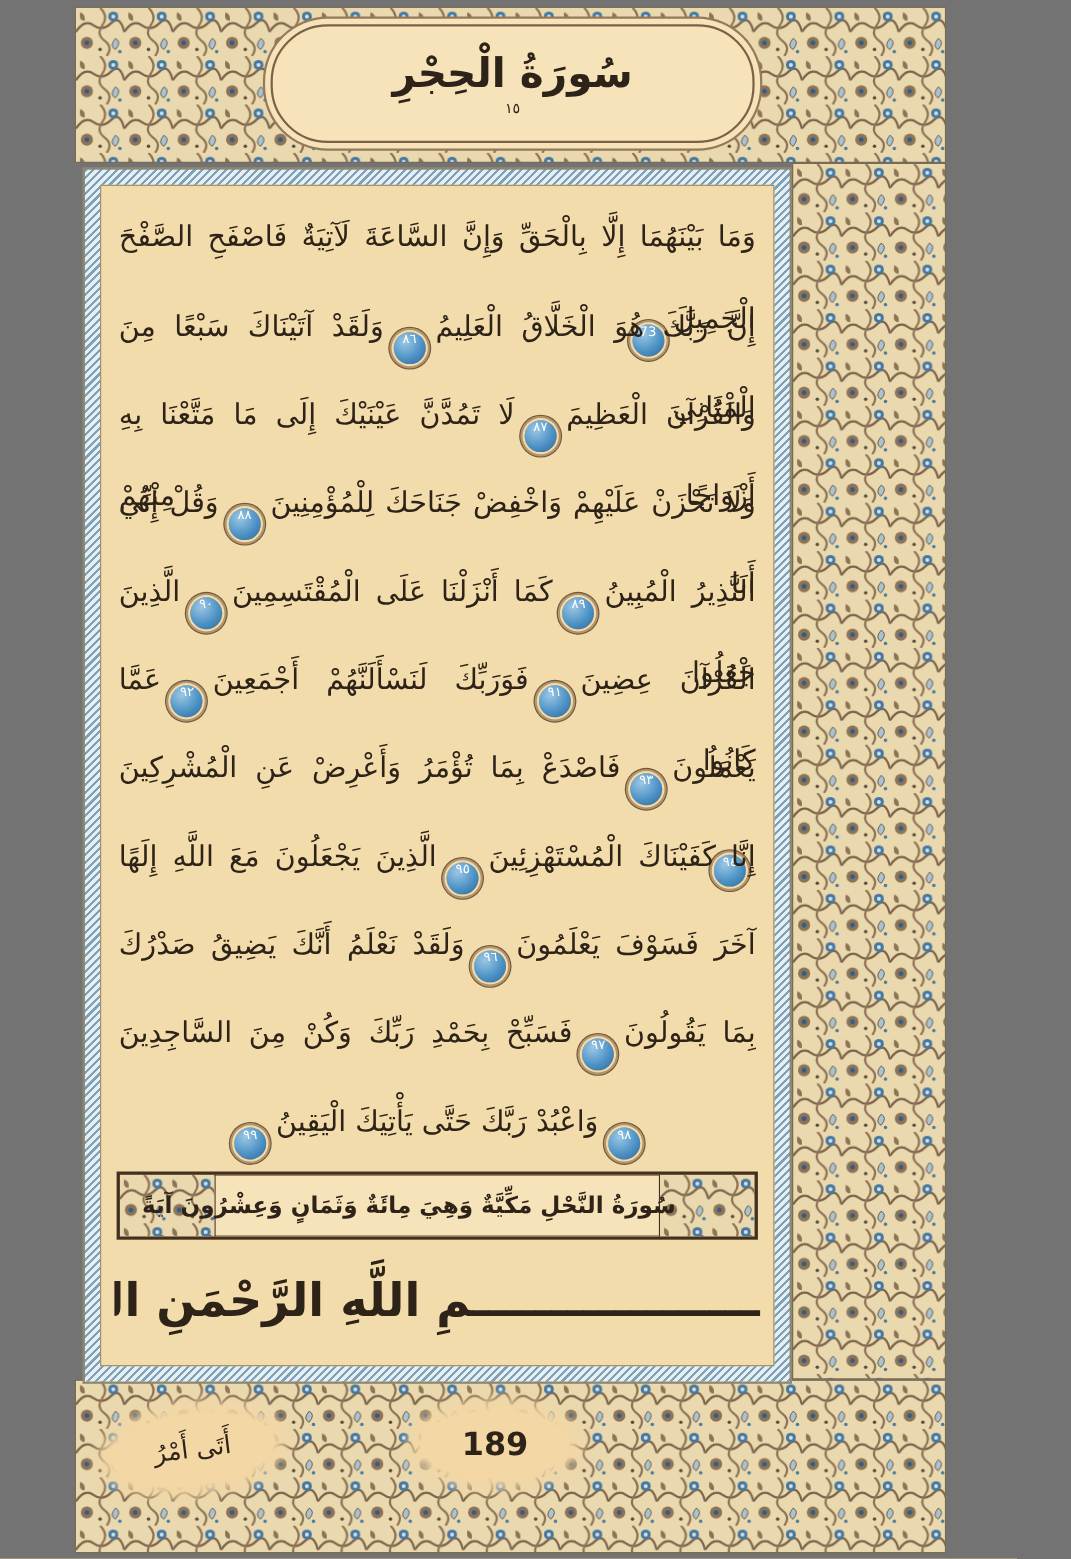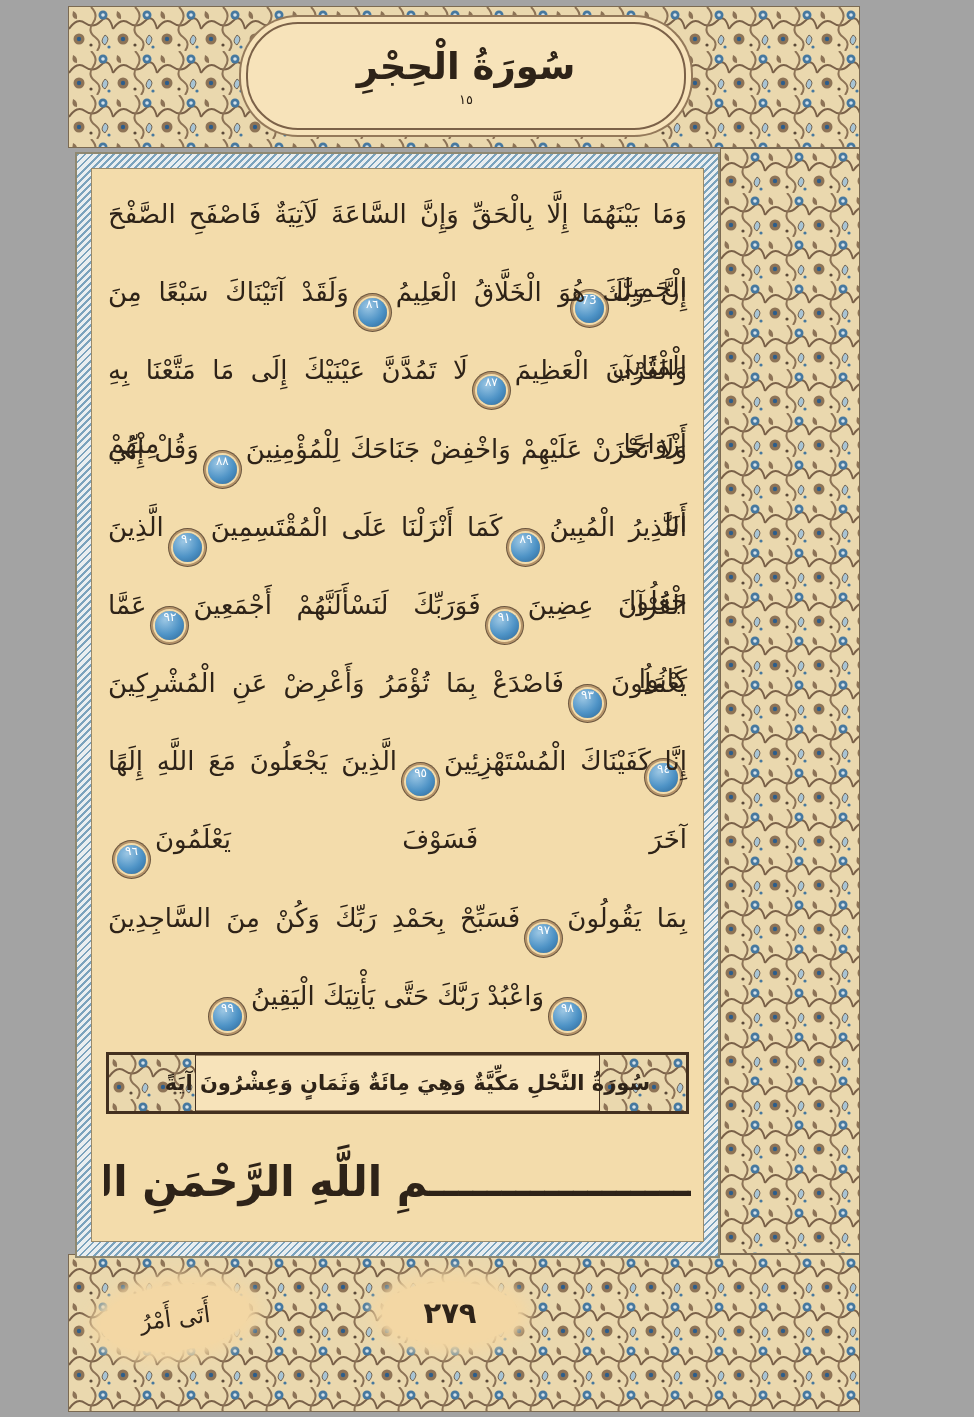--- a/index.html
+++ b/index.html
@@ -1,18 +1,18 @@
 <!DOCTYPE html>
 <html lang="ar"><head>
 <meta charset="utf-8">
 <style>
   html,body{margin:0;padding:0;background:#d8c49a;}
   .page{
     position:relative;width:974px;height:1417px;margin:0 auto;
-    background:#a3a3a3;overflow:hidden;
+    background:#737373;overflow:hidden;
     font-family:"DejaVu Sans",sans-serif;color:#2e2318;
   }
   
   .band{position:absolute;border:1px solid #7b6a52;box-sizing:border-box;overflow:hidden;}
   .band svg{display:block;}
   .band-top{left:68px;top:6px;width:792px;height:142px;}
   .band-right{left:720px;top:148px;width:140px;height:1106px;}
   .band-bottom{left:68px;top:1254px;width:792px;height:158px;}
   
   .cartouche{
@@ -43,22 +43,22 @@
   .ayah-marker{
     display:inline-flex;align-items:flex-start;justify-content:center;
     width:29px;height:29px;border-radius:50%;
     background:radial-gradient(circle at 35% 30%,#9cc7e4,#4e93c6 55%,#2b6697);
     box-shadow:0 0 0 2px #f3dcab,0 0 0 4px #b5946a,0 0 0 5px #6b563f;
     margin:0 9px;vertical-align:-7px;
   }
   .ayah-num{font-size:12px;color:#ffffff;line-height:1;direction:rtl;}
   
   .banner{
-    height:62px;flex:0 0 62px;margin:15px 2px;border:3px solid #43301f;background:#f7e3ba;
-    position:relative;display:flex;align-items:center;justify-content:center;box-sizing:border-box;
+    height:62px;flex:0 0 62px;margin:2px 2px;border:3px solid #43301f;background:#f7e3ba;
+    position:relative;display:flex;align-items:center;box-sizing:border-box;
     box-shadow:inset 0 0 0 1px #9a8263;
     padding-left:20px;
   }
   .banner-corner{position:absolute;top:0;height:100%;width:86px;overflow:hidden;border:0;}
   .banner-corner.left{left:0;border-right:1px solid #43301f;}
   .banner-corner.right{right:0;border-left:1px solid #43301f;}
   .banner-text{font-size:21px;font-weight:bold;direction:rtl;position:relative;z-index:2;}
   
   .bismillah{
     flex:0 0 104px;display:flex;align-items:center;justify-content:center;
@@ -147,21 +147,21 @@
         <div class="qline"><span>يَعْمَلُونَ</span><span class="ayah-marker">
               <span class="ayah-num">٩٣</span>
             </span><span>فَاصْدَعْ بِمَا تُؤْمَرُ وَأَعْرِضْ عَنِ الْمُشْرِكِينَ</span><span class="ayah-marker">
               <span class="ayah-num">٩٤</span>
             </span></div>
         <div class="qline"><span>إِنَّا كَفَيْنَاكَ الْمُسْتَهْزِئِينَ</span><span class="ayah-marker">
               <span class="ayah-num">٩٥</span>
             </span><span>الَّذِينَ يَجْعَلُونَ مَعَ اللَّهِ إِلَهًا</span></div>
         <div class="qline"><span>آخَرَ فَسَوْفَ يَعْلَمُونَ</span><span class="ayah-marker">
               <span class="ayah-num">٩٦</span>
-            </span></div>
+            </span><span>وَلَقَدْ نَعْلَمُ أَنَّكَ يَضِيقُ صَدْرُكَ</span></div>
         <div class="qline"><span>بِمَا يَقُولُونَ</span><span class="ayah-marker">
               <span class="ayah-num">٩٧</span>
             </span><span>فَسَبِّحْ بِحَمْدِ رَبِّكَ وَكُنْ مِنَ السَّاجِدِينَ</span></div>
         <div class="qline center"><span class="ayah-marker">
               <span class="ayah-num">٩٨</span>
             </span><span>وَاعْبُدْ رَبَّكَ حَتَّى يَأْتِيَكَ الْيَقِينُ</span><span class="ayah-marker">
               <span class="ayah-num">٩٩</span>
             </span></div>
       </div>
 
@@ -178,15 +178,15 @@
         </div>
         <div class="banner-text">سُورَةُ النَّحْلِ مَكِّيَّةٌ وَهِيَ مِائَةٌ وَثَمَانٍ وَعِشْرُونَ آيَةً</div>
       </div>
 
       <div class="bismillah">بِسْــــــــــــــــــــــمِ اللَّهِ الرَّحْمَنِ الرَّحِيمِ</div>
 
     </div>
   </div>
 
   <div class="reserve catchword">أَتَى أَمْرُ</div>
-  <div class="reserve pagenum">٢٧٩</div>
+  <div class="reserve pagenum">189</div>
 
 </div>
 
 </body></html>

